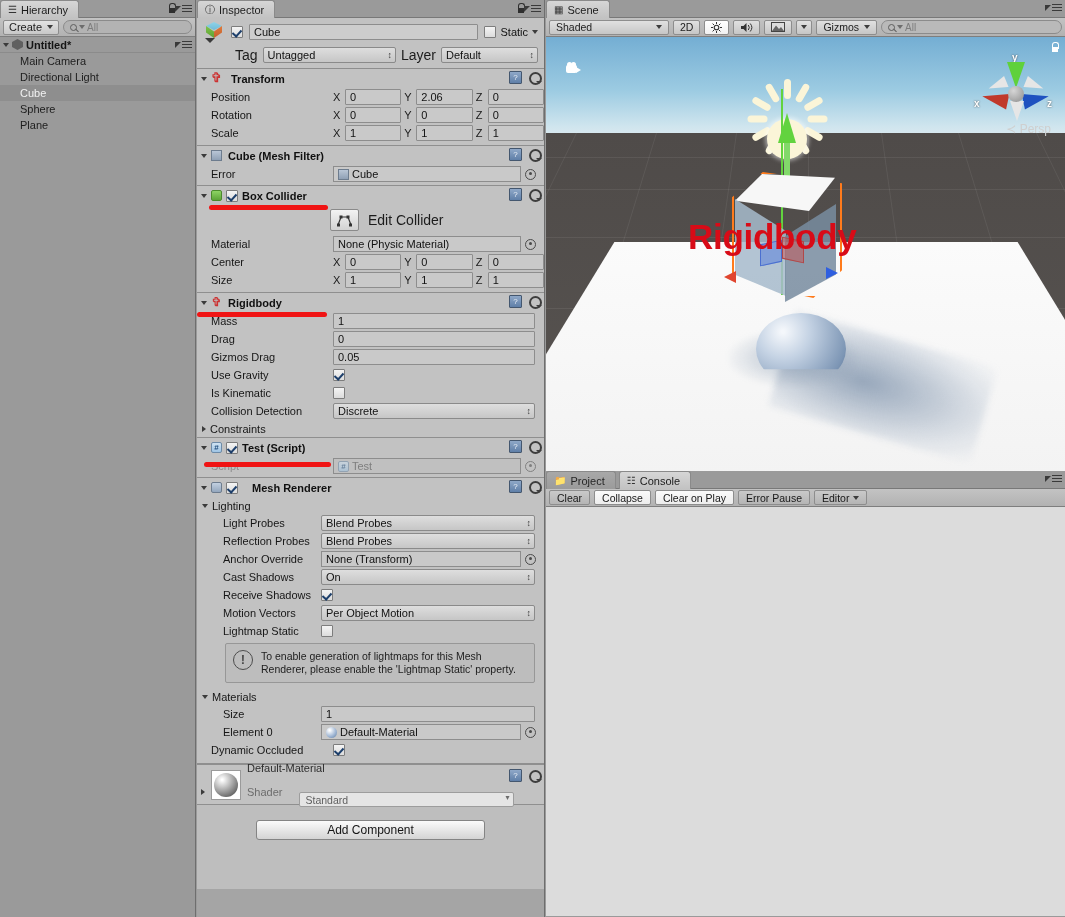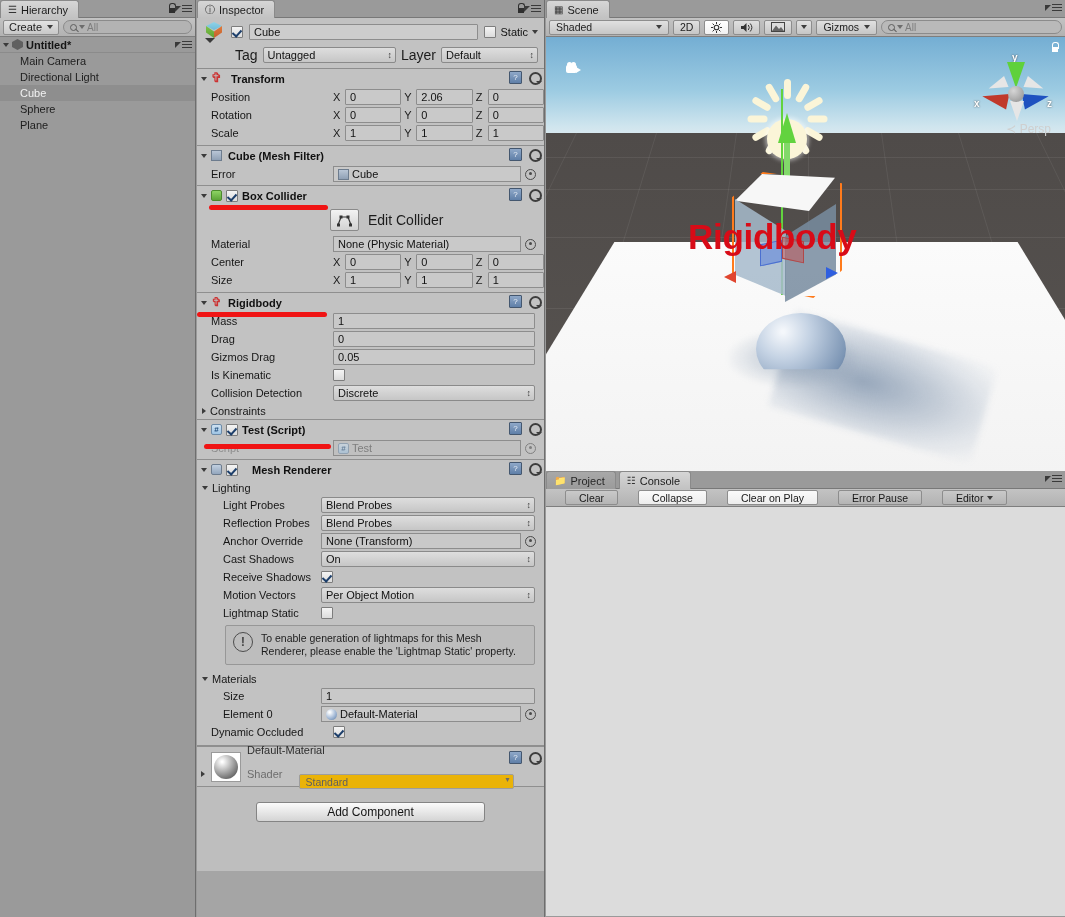--- a/index.html
+++ b/index.html
@@ -251,21 +251,21 @@
   .mat-preview {
     width: 30px; height: 30px; flex: none; background: #ffffff; border: 1px solid #9a9a9a;
     display: flex; align-items: center; justify-content: center;
   }
   .mat-ball { width: 24px; height: 24px; border-radius: 50%;
     background: radial-gradient(circle at 34% 28%, #ffffff 3%, #c9c9c9 30%, #3a3a3a 100%); }
   .mat-name { font-size: 11px; color: #2e2e2e; }
   .shader-row { display: flex; align-items: center; gap: 17px; }
   .shader-lbl { color: #6d6d6d; font-size: 11px; }
   .shader-sel {
-    width: 215px; height: 15px; background: #eab308;
+    width: 215px; height: 15px; background: #e5e5e5;
     border: 1px solid #9d9d9d; border-radius: 2px;
     display: flex; align-items: center; padding: 0 12px 0 5px;
     font-size: 10.5px; color: #5f5f5f; position: relative; margin-top: 15px;
   }
   .shader-sel::after { content:"\25BE"; position:absolute; right:4px; top:0; font-size:8px; color:#6c6c6c;}
   .addcomp-area {
     background: #bebebe; padding: 15px 0; border-top: 1px solid #8f8f8f;
     display: flex; justify-content: center;
   }
   .addcomp-btn {
@@ -374,23 +374,23 @@
   #console {
     position: absolute; left: 546px; top: 471px; width: 519px; height: 446px;
     background: #9a9a9a;
   }
   .con-toolbar {
     height: 18px; background: linear-gradient(#c3c3c3,#b2b2b2);
     border-bottom: 1px solid #7e7e7e;
     display: flex; align-items: center; gap: 4px; padding: 0 3px;
   }
   .con-btn {
-    height: 15px; padding: 0 13px; display: inline-flex; align-items: center; gap: 4px;
+    height: 15px; padding: 0 7px; display: inline-flex; align-items: center; gap: 4px;
     background: linear-gradient(#c9c9c9,#b5b5b5);
-    border: 1px solid #8d8d8d; border-radius: 2px; font-size: 10.5px; color: #181818; margin-left: 16px;
+    border: 1px solid #8d8d8d; border-radius: 2px; font-size: 10.5px; color: #181818;
   }
   .con-btn.lit { background: linear-gradient(#fafafa,#ededed); }
   .con-body { height: 409px; background: #dcdcdc; }
 </style>
 </head>
 <body>
 
 <div class="app">
 
   <div id="hierarchy">
@@ -634,20 +634,24 @@
         </div>
         <div class="row">
           <span class="name">Drag</span>
           <span class="txt-field full">0</span>
           <span style="width:5px"></span>
         </div>
         <div class="row">
           <span class="name">Gizmos Drag</span>
           <span class="txt-field full">0.05</span>
           <span style="width:5px"></span>
+        </div>
+        <div class="row">
+          <span class="name">Use Gravity</span>
+          <span class="chk on"></span>
         </div>
         <div class="row">
           <span class="name">Is Kinematic</span>
           <span class="chk"></span>
         </div>
         <div class="row">
           <span class="name">Collision Detection</span>
           <span class="sel-field full">Discrete</span>
           <span style="width:5px"></span>
         </div>

